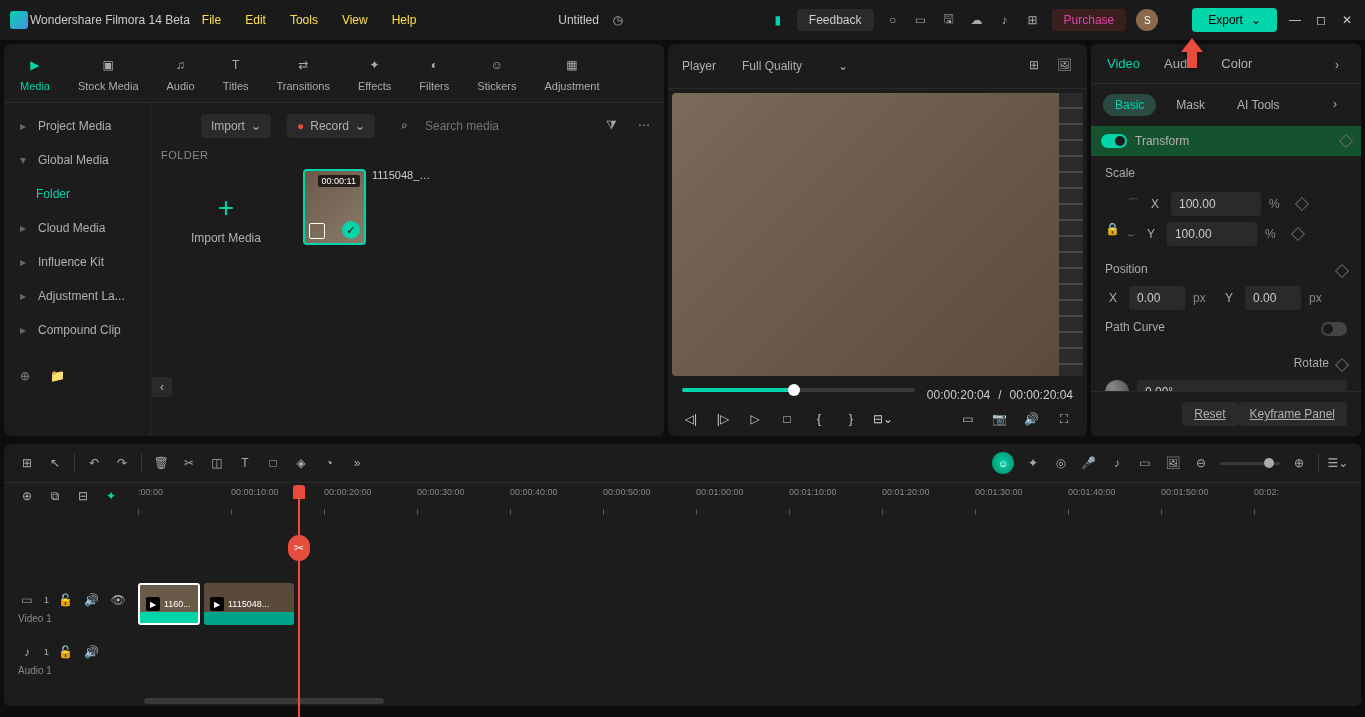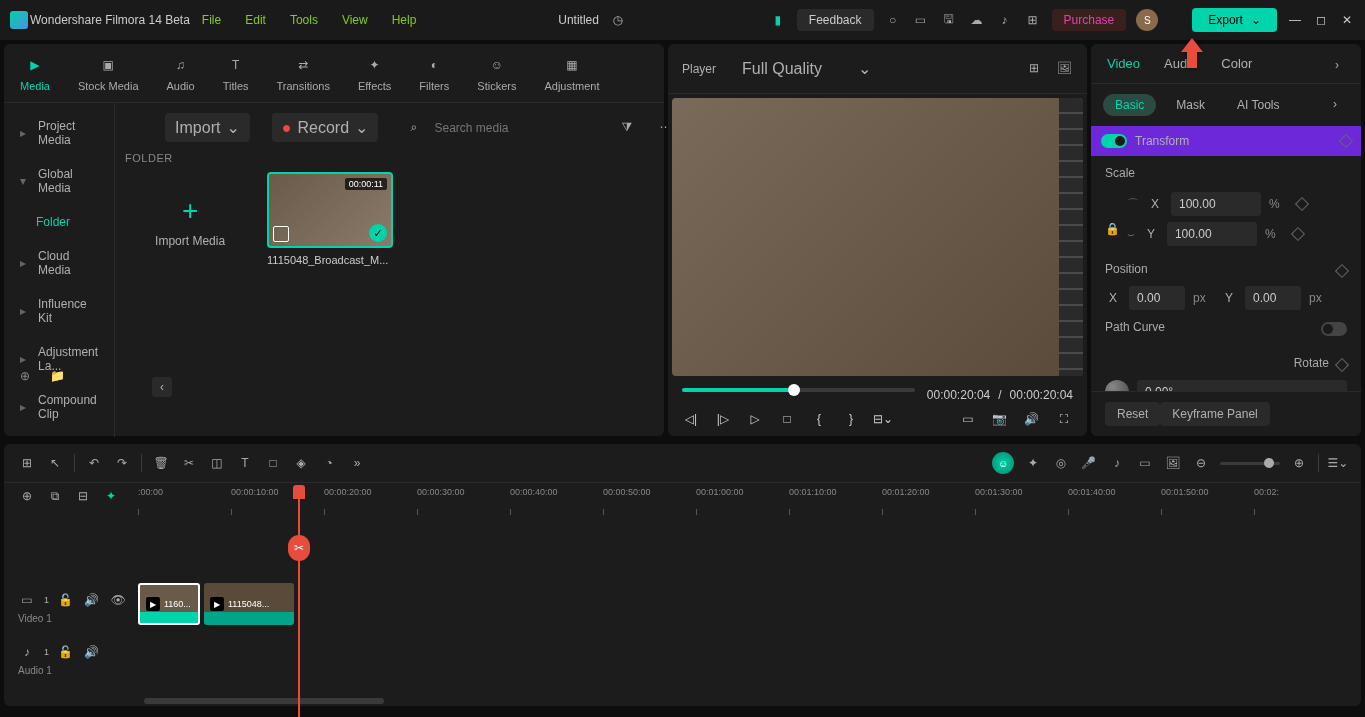--- a/index.html
+++ b/index.html
@@ -2,21 +2,21 @@
 <html><head>
 <meta charset="utf-8">
 <style>
 * { margin: 0; padding: 0; box-sizing: border-box; font-family: -apple-system, BlinkMacSystemFont, "Segoe UI", sans-serif; }
 body { background: #0d0d0d; color: #b0b0b0; font-size: 12px; width: 1365px; height: 717px; overflow: hidden; position: relative; }
 .titlebar { height: 40px; background: #1a1a1a; display: flex; align-items: center; padding: 0 10px; justify-content: space-between; }
 .titlebar-left { display: flex; align-items: center; gap: 2px; }
 .logo { width: 18px; height: 18px; background: linear-gradient(135deg,#00d4aa,#4a90e2); border-radius: 3px; }
 .app-title { color: #ccc; font-size: 12px; }
 .menubar { display: flex; gap: 24px; margin-left: 10px; }
-.menu-item { color: #84cc16; font-size: 12px; cursor: pointer; }
+.menu-item { color: #fde047; font-size: 12px; cursor: pointer; }
 .titlebar-center { display: flex; align-items: center; gap: 10px; color: #ccc; }
 .titlebar-right { display: flex; align-items: center; gap: 10px; }
 .tb-icon { width: 18px; height: 18px; display: flex; align-items: center; justify-content: center; color: #aaa; cursor: pointer; }
 .feedback-btn { background: #2a2a2a; padding: 4px 12px; border-radius: 4px; color: #ccc; cursor: pointer; }
 .purchase-btn { background: #3a1f1f; padding: 4px 12px; border-radius: 4px; color: #d4a; cursor: pointer; }
 .export-btn { background: #00d4aa; padding: 5px 16px; border-radius: 4px; color: #000; cursor: pointer; display: flex; align-items: center; gap: 8px; font-weight: 500; margin-left: 24px; }
 .avatar { width: 22px; height: 22px; border-radius: 50%; background: #8a6a4a; display: flex; align-items: center; justify-content: center; font-size: 10px; color: #fff; }
 .win-ctrl { width: 16px; height: 16px; display: flex; align-items: center; justify-content: center; color: #ccc; cursor: pointer; }
 .main-layout { display: flex; height: 400px; padding: 4px; gap: 4px; }
 .left-panel { width: 660px; background: #1c1c1c; border-radius: 6px; display: flex; flex-direction: column; }
@@ -27,30 +27,30 @@
 .tool-tab .label { font-size: 11px; }
 .left-body { display: flex; flex: 1; }
 .sidebar { width: 170px; border-right: 1px solid #2a2a2a; padding: 6px 0; }
 .side-item { padding: 10px 16px; display: flex; align-items: center; gap: 8px; cursor: pointer; font-size: 12px; }
 .side-item.sub { padding-left: 32px; color: #00d4aa; }
 .side-chevron { margin-right: 4px; color: #666; }
 .side-footer { display: flex; gap: 12px; padding: 10px; position: absolute; bottom: 320px; left: 10px; }
 .sf-icon { width: 18px; height: 18px; color: #888; cursor: pointer; }
 .collapse-btn { position: absolute; left: 152px; bottom: 320px; width: 20px; height: 20px; background: #2a2a2a; border-radius: 3px; display: flex; align-items: center; justify-content: center; cursor: pointer; }
 .media-area { flex: 1; padding: 10px; }
-.media-controls { display: flex; align-items: center; gap: 22px; margin-bottom: 10px; padding-left: 40px; }
-.dropdown { background: #2a2a2a; padding: 5px 10px; border-radius: 4px; display: flex; align-items: center; gap: 6px; cursor: pointer; font-size: 16px; }
+.media-controls { display: flex; align-items: center; gap: 16px; margin-bottom: 10px; padding-left: 40px; }
+.dropdown { background: #2a2a2a; padding: 5px 10px; border-radius: 4px; display: flex; align-items: center; gap: 6px; cursor: pointer; font-size: 12px; }
 .search-box { flex: 1; background: transparent; display: flex; align-items: center; gap: 8px; padding: 5px 10px; }
 .search-input { background: none; border: none; color: #22c55e; outline: none; font-size: 12px; flex: 1; }
 .ctrl-icon { width: 16px; height: 16px; color: #aaa; cursor: pointer; }
 .folder-label { font-size: 11px; color: #888; margin: 8px 0; letter-spacing: 0.5px; }
 .media-grid { display: flex; gap: 12px; margin-top: 6px; }
 .import-tile { width: 130px; height: 100px; display: flex; flex-direction: column; align-items: center; justify-content: center; gap: 8px; cursor: pointer; }
 .plus-big { width: 30px; height: 30px; color: #00d4aa; font-size: 28px; display: flex; align-items: center; justify-content: center; font-weight: 200; }
-.media-tile { width: 130px; display: flex; flex-direction: column; gap: 6px; cursor: pointer; }
+.media-tile { width: 130px; display: flex; flex-direction: row; gap: 6px; cursor: pointer; }
 .media-thumb { width: 126px; height: 76px; border: 2px solid #00d4aa; border-radius: 4px; background: linear-gradient(135deg,#6a5a4a,#8a7a6a); position: relative; }
 .media-dur { position: absolute; top: 4px; right: 4px; background: rgba(0,0,0,0.7); padding: 1px 4px; font-size: 9px; border-radius: 2px; color: #fff; }
 .media-check { position: absolute; bottom: 4px; right: 4px; width: 18px; height: 18px; background: #00d4aa; border-radius: 50%; display: flex; align-items: center; justify-content: center; color: #000; font-size: 11px; }
 .media-format { position: absolute; bottom: 4px; left: 4px; width: 16px; height: 16px; border: 1px solid #fff; border-radius: 2px; }
 .media-name { font-size: 11px; color: #ccc; white-space: nowrap; overflow: hidden; text-overflow: ellipsis; width: 126px; }
 .center-panel { flex: 1; background: #1c1c1c; border-radius: 6px; display: flex; flex-direction: column; }
 .player-header { display: flex; align-items: center; justify-content: space-between; padding: 10px 14px; border-bottom: 1px solid #2a2a2a; }
 .ph-left { display: flex; align-items: center; gap: 16px; }
 .ph-right { display: flex; align-items: center; gap: 12px; }
 .preview { flex: 1; background: linear-gradient(135deg,#7a6a5a,#5a4a3a); margin: 4px; border-radius: 4px; position: relative; overflow: hidden; }
@@ -64,35 +64,35 @@
 .pc-icon { width: 18px; height: 18px; color: #ccc; cursor: pointer; display: flex; align-items: center; justify-content: center; }
 .right-panel { width: 270px; background: #1c1c1c; border-radius: 6px; display: flex; flex-direction: column; }
 .rp-tabs { display: flex; gap: 24px; padding: 12px 16px; border-bottom: 1px solid #2a2a2a; position: relative; }
 .rp-tab { cursor: pointer; font-size: 13px; }
 .rp-tab.active { color: #00d4aa; }
 .rp-more { position: absolute; right: 10px; top: 14px; }
 .rp-subtabs { display: flex; gap: 8px; padding: 10px 12px; align-items: center; }
 .rp-subtab { padding: 4px 12px; border-radius: 12px; cursor: pointer; font-size: 12px; }
 .rp-subtab.active { background: #2a4a42; color: #00d4aa; }
 .rp-section { padding: 10px 14px; }
-.rp-sect-head { display: flex; align-items: center; margin-bottom: 10px; justify-content: space-between; background: #6d28d9; padding: 8px 10px; margin: -10px -14px 10px; }
+.rp-sect-head { display: flex; align-items: center; margin-bottom: 10px; justify-content: space-between; background: #14532d; padding: 8px 10px; margin: -10px -14px 10px; }
 .rp-sect-head-left { display: flex; align-items: center; gap: 8px; }
 .toggle { width: 26px; height: 14px; background: #00d4aa; border-radius: 7px; position: relative; cursor: pointer; }
 .toggle::after { content: ''; position: absolute; width: 10px; height: 10px; background: #1a1a1a; border-radius: 50%; top: 2px; left: 14px; }
 .toggle.off { background: #444; }
 .toggle.off::after { left: 2px; }
 .diamond { width: 10px; height: 10px; border: 1px solid #666; transform: rotate(45deg); cursor: pointer; }
 .prop-row { display: flex; align-items: center; gap: 8px; margin: 6px 0; font-size: 12px; }
 .prop-label { color: #aaa; font-size: 12px; margin-bottom: 4px; }
 .axis-label { width: 16px; text-align: center; }
 .num-input { background: #2a2a2a; border: none; padding: 5px 8px; border-radius: 3px; color: #ccc; width: 90px; font-size: 12px; }
 .unit { color: #888; width: 20px; }
 .lock-icon { width: 14px; height: 14px; color: #00d4aa; }
 .rotate-knob { width: 24px; height: 24px; background: radial-gradient(circle at 30% 30%,#888,#444); border-radius: 50%; cursor: pointer; }
-.rp-footer { display: flex; justify-content: flex-start; padding: 10px 14px; border-top: 1px solid #2a2a2a; }
+.rp-footer { display: flex; justify-content: flex-end; padding: 10px 14px; border-top: 1px solid #2a2a2a; text-decoration: underline; }
 .rp-btn { background: #2a2a2a; padding: 5px 12px; border-radius: 4px; cursor: pointer; font-size: 12px; }
 .timeline-panel { height: 270px; padding: 4px; }
 .tl-inner { background: #1c1c1c; border-radius: 6px; height: 100%; display: flex; flex-direction: column; }
 .tl-toolbar { display: flex; align-items: center; gap: 10px; padding: 8px 14px; border-bottom: 1px solid #2a2a2a; }
 .tl-icon { width: 18px; height: 18px; color: #aaa; cursor: pointer; display: flex; align-items: center; justify-content: center; }
 .tl-sep { width: 1px; height: 18px; background: #3a3a3a; }
 .tl-spacer { flex: 1; }
 .tl-slider { width: 60px; height: 3px; background: #3a3a3a; border-radius: 2px; position: relative; }
 .tl-slider-knob { position: absolute; right: 6px; top: -4px; width: 10px; height: 10px; background: #aaa; border-radius: 50%; }
 .tl-ruler-row { display: flex; padding: 4px 14px; position: relative; }

